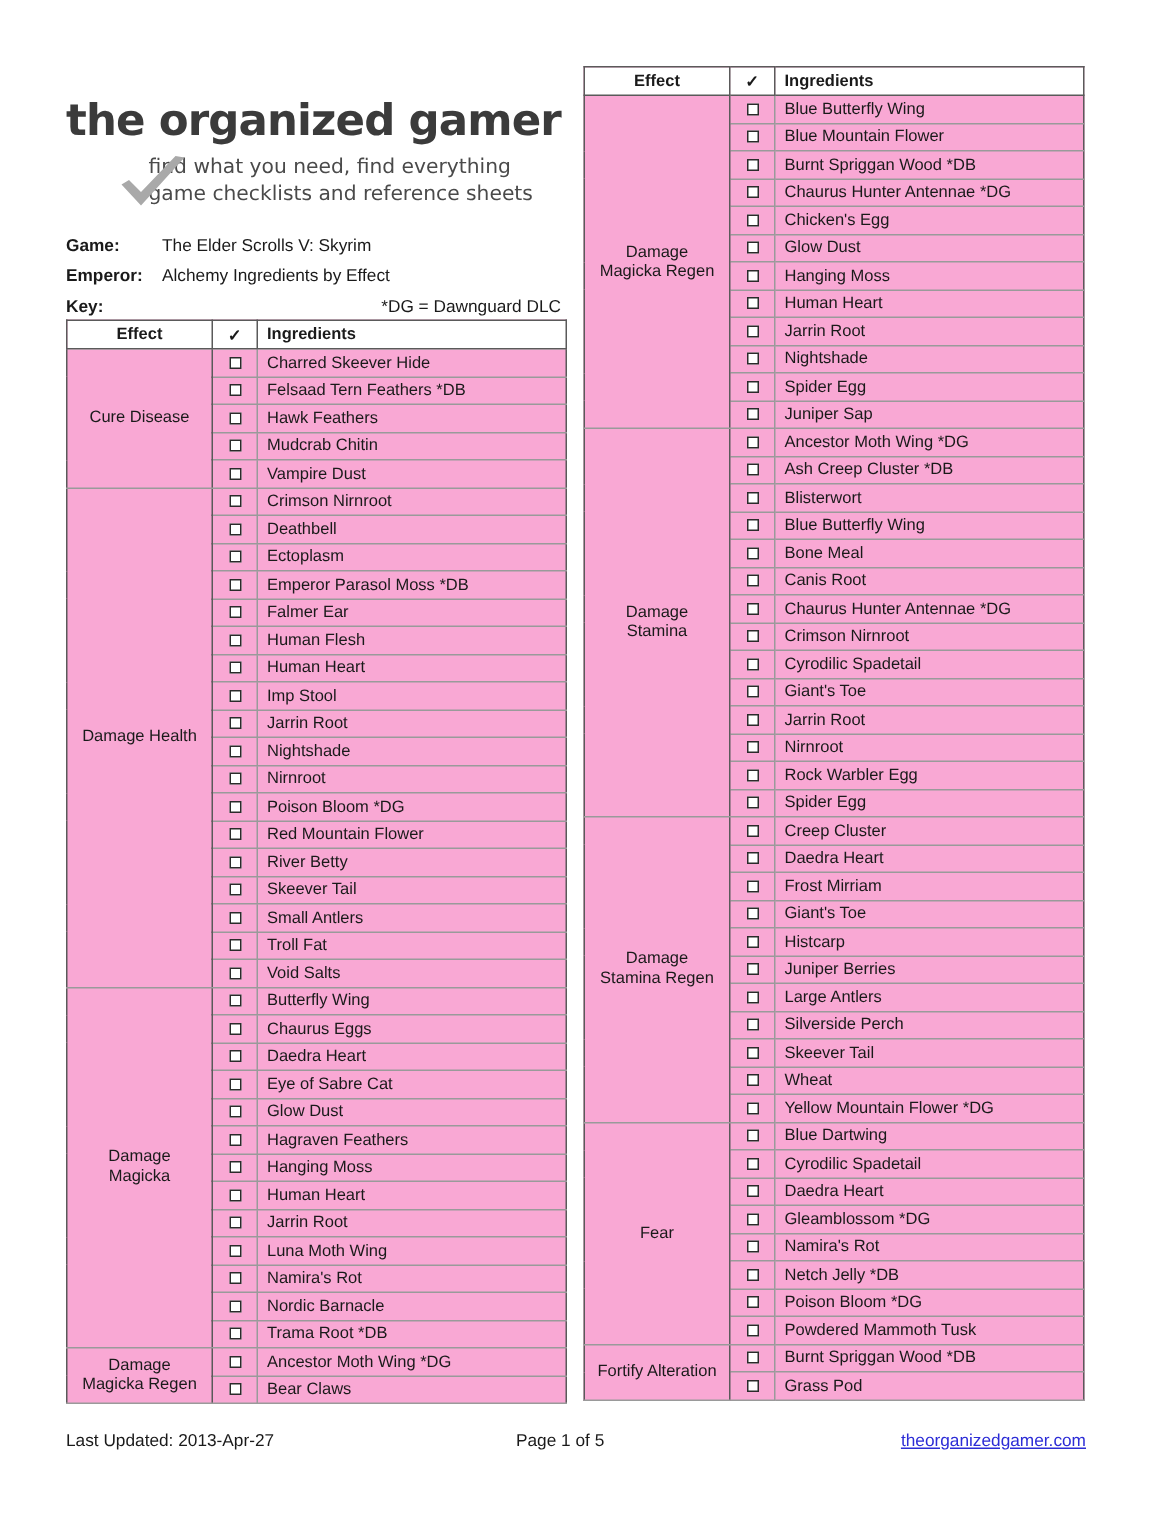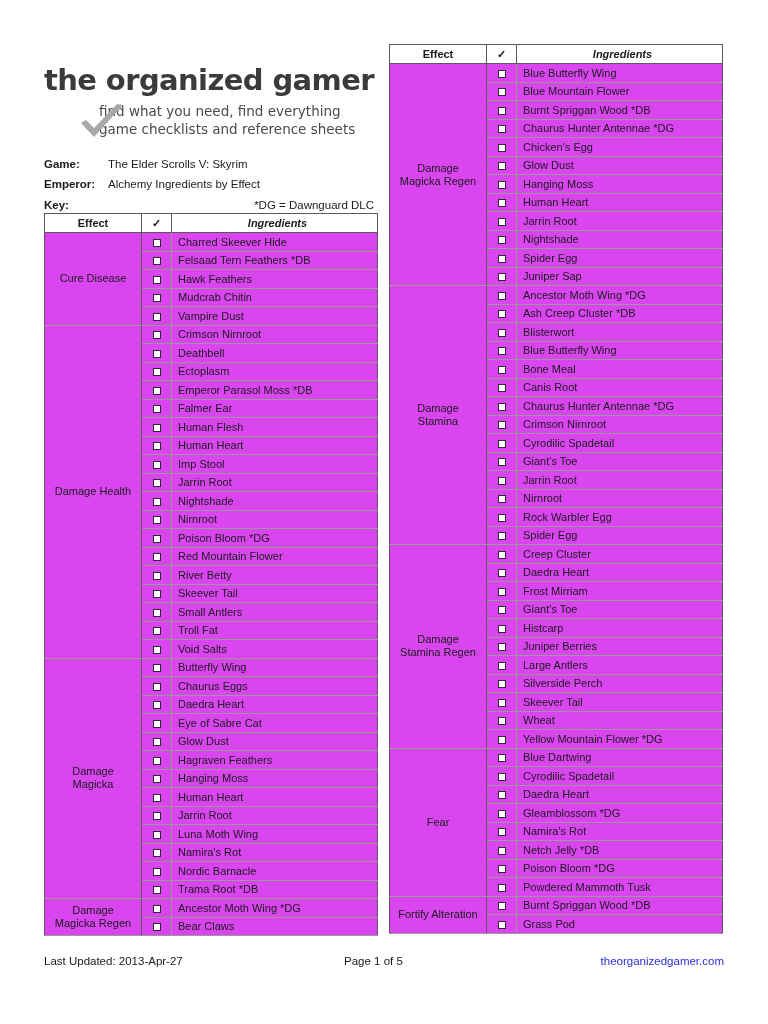--- a/index.html
+++ b/index.html
@@ -82,21 +82,21 @@
   .meta-value { flex: 1 1 auto; }
   .meta-value .kline { display: block; text-align: right; }
 
   
   .tbl {
     position: absolute;
     border-collapse: collapse;
     table-layout: fixed;
     font-size: 11px;
     color: #1a1a1a;
-    background: #d946ef;
+    background: #f9a8d4;
   }
 
   #table-left  { left: 44px;  top: 213px; width: 333px; }
   #table-right { left: 389px; top: 44px;  width: 333px; }
 
   .tbl col.c-effect { width: 97px; }
   .tbl col.c-check  { width: 30px; }
   .tbl col.c-ing    { width: 206px; }
 
   .tbl th, .tbl td {
@@ -108,21 +108,21 @@
 
   .tbl thead th {
     font-weight: bold;
     font-size: 11px;
     height: 19px;
     border-color: #5a5a5a;
     background: #ffffff;
   }
   .tbl thead th.h-effect { text-align: center; }
   .tbl thead th.h-check  { text-align: center; font-size: 11px; }
-  .tbl thead th.h-ing    { text-align: center; padding-left: 6px; font-style: italic; }
+  .tbl thead th.h-ing    { text-align: left; padding-left: 6px; }
 
   td.effect-cell {
     text-align: center;
     vertical-align: middle;
     padding: 1px 3px;
     line-height: 1.18;
     border-right-color: #5a5a5a;
     border-left-color: #5a5a5a;
   }
 
@@ -164,20 +164,21 @@
     align-items: baseline;
     font-size: 11.5px;
     color: #1a1a1a;
   }
   #footer .f-left   { flex: 0 0 300px; text-align: left; }
   #footer .f-center { flex: 0 0 200px; text-align: left; }
   #footer .f-right  { flex: 1 1 auto;  text-align: right; }
   #footer .f-right a,
   #footer .f-right span.link {
     color: #2c2cd6;
+    text-decoration: underline;
   }
 </style>
 </head>
 <body>
 
 <div id="page">
 
   <div id="header">
 
     <div id="logo-title">the organized gamer</div>

